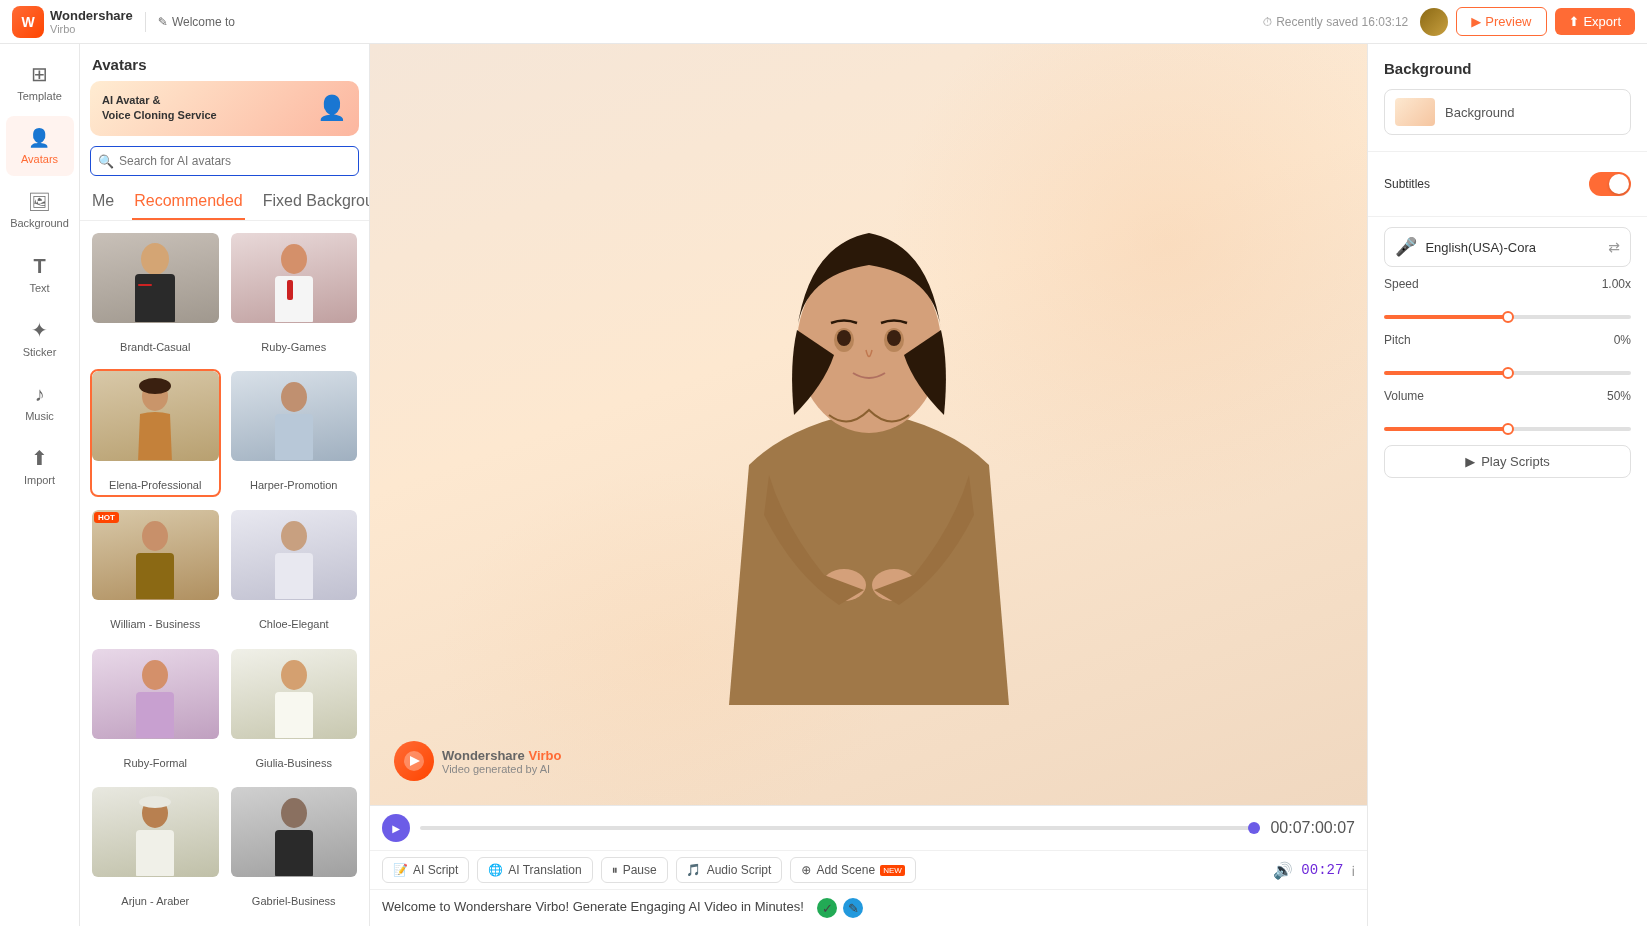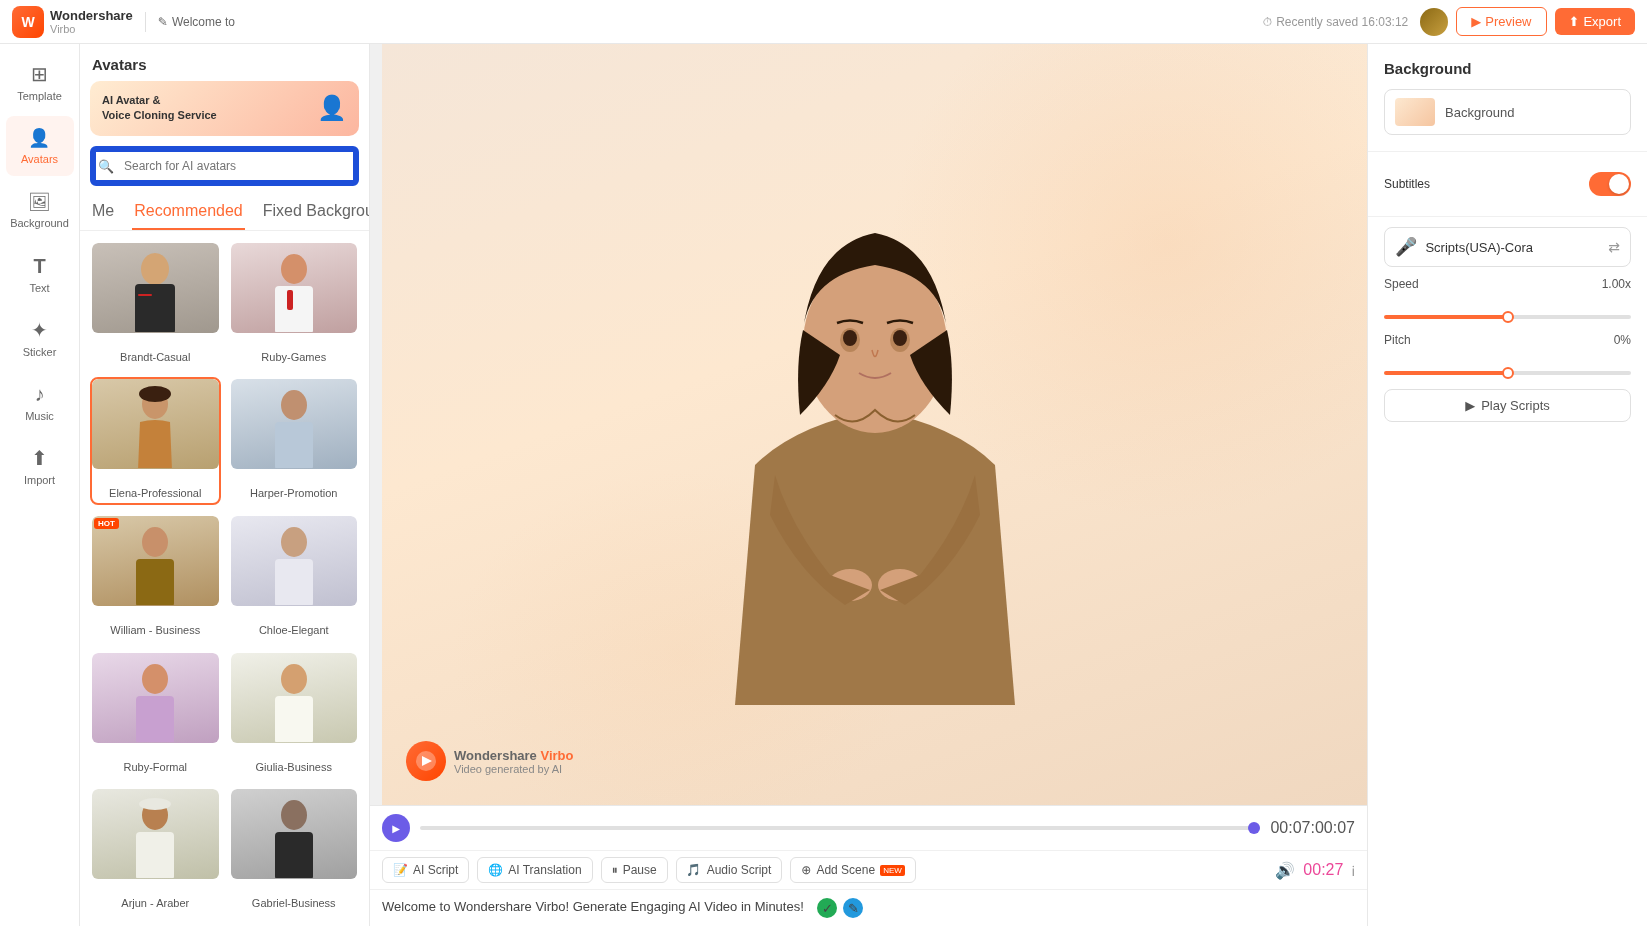--- a/index.html
+++ b/index.html
@@ -32,57 +32,57 @@
     .sidebar-item-label { font-size: 11px; color: #666; text-align: center; }
     .sidebar-item.active .sidebar-item-label { color: #ff6b35; }
 
     
     .avatars-panel { width: 290px; background: #fff; border-right: 1px solid #e8e8e8; display: flex; flex-direction: column; flex-shrink: 0; overflow: hidden; }
     .avatars-header { padding: 12px 12px 8px; font-size: 15px; font-weight: 600; color: #333; }
     .avatars-banner { margin: 0 10px 10px; background: linear-gradient(135deg, #ffecd2, #fcb69f); border-radius: 10px; padding: 12px; display: flex; align-items: center; justify-content: space-between; }
     .avatars-banner-text { font-size: 11px; font-weight: 600; color: #333; line-height: 1.4; }
     .avatars-banner-icon { font-size: 24px; }
     .avatars-search { margin: 0 10px 8px; position: relative; }
-    .avatars-search input { width: 100%; padding: 7px 10px 7px 28px; border: 6px solid #1d4ed8; border-radius: 6px; font-size: 12px; color: #555; outline: none; }
+    .avatars-search input { width: 100%; padding: 7px 10px 7px 28px; border: 1px solid #1d4ed8; border-radius: 6px; font-size: 12px; color: #555; outline: none; }
     .avatars-search-icon { position: absolute; left: 8px; top: 50%; transform: translateY(-50%); color: #999; font-size: 13px; }
     .avatars-tabs { display: flex; align-items: center; padding: 0 10px; border-bottom: 1px solid #eee; gap: 16px; }
     .avatars-tab { font-size: 16px; color: #666; padding: 8px 2px; cursor: pointer; border-bottom: 2px solid transparent; white-space: nowrap; }
     .avatars-tab.active { color: #ff6b35; border-bottom: 2px solid #ff6b35; }
     .avatars-tab-more { color: #999; font-size: 14px; cursor: pointer; margin-left: auto; }
     .avatars-grid { flex: 1; overflow-y: auto; padding: 10px; display: grid; grid-template-columns: 1fr 1fr; gap: 8px; }
     .avatar-card { display: flex; flex-direction: column; align-items: center; cursor: pointer; border-radius: 8px; overflow: hidden; border: 2px solid transparent; }
     .avatar-card.selected { border: 2px solid #ff6b35; border-radius: 8px; }
     .avatar-img { width: 100%; height: 90px; object-fit: cover; background: #e8e8e8; border-radius: 6px; display: flex; align-items: center; justify-content: center; font-size: 28px; }
     .avatar-name { font-size: 11px; color: #555; margin-top: 18px; padding-bottom: 4px; }
     .avatar-card-wrap { position: relative; }
 
     
     .center-area { flex: 1; display: flex; flex-direction: column; background: #f0f0f0; }
-    .video-container { flex: 1; position: relative; display: flex; align-items: center; justify-content: center; background: #f8f4f0; overflow: hidden; margin-left: 12px; }
+    .video-container { flex: 1; position: relative; display: flex; align-items: center; justify-content: center; background: #f8f4f0; overflow: hidden; }
     .video-bg { position: absolute; inset: 0; background: linear-gradient(160deg, #f5e6d8 0%, #fde8d0 40%, #f0d8c0 100%); }
     .virbo-watermark { position: absolute; bottom: 24px; left: 24px; z-index: 3; display: flex; align-items: center; gap: 8px; }
     .virbo-logo-small { width: 40px; height: 40px; background: linear-gradient(135deg, #ff6b35, #ff4500); border-radius: 50%; display: flex; align-items: center; justify-content: center; color: white; font-size: 16px; }
     .virbo-watermark-text { }
     .virbo-watermark-name { font-size: 13px; font-weight: 600; color: #666; }
     .virbo-watermark-sub { font-size: 11px; color: #888; }
 
     
     .bottom-controls { background: #fff; border-top: 1px solid #e8e8e8; padding: 0; }
     .timeline-bar { padding: 8px 12px; display: flex; align-items: center; gap: 10px; }
     .play-btn { width: 28px; height: 28px; background: #6c5ce7; border-radius: 50%; display: flex; align-items: center; justify-content: center; cursor: pointer; color: white; font-size: 10px; }
     .timeline-track { flex: 1; height: 4px; background: #e0e0e0; border-radius: 2px; position: relative; cursor: pointer; }
     .timeline-fill { height: 100%; background: #6c5ce7; border-radius: 2px; width: 0%; }
     .timeline-thumb { position: absolute; right: 0; top: -4px; width: 12px; height: 12px; background: #6c5ce7; border-radius: 50%; }
     .timeline-time { font-size: 16px; color: #555; white-space: nowrap; }
     .script-toolbar { padding: 6px 12px; display: flex; align-items: center; gap: 8px; border-top: 1px solid #f0f0f0; }
     .script-btn { display: flex; align-items: center; gap: 5px; padding: 5px 10px; border: 1px solid #e0e0e0; border-radius: 6px; font-size: 12px; color: #555; cursor: pointer; background: white; white-space: nowrap; }
     .script-btn .new-badge { background: #ff4500; color: white; font-size: 8px; padding: 1px 3px; border-radius: 2px; }
     .script-spacer { flex: 1; }
     .volume-icon { color: #999; font-size: 16px; cursor: pointer; }
-    .script-time { font-size: 16px; color: #ec4899; }
+    .script-time { font-size: 14px; color: #6d28d9; font-family: Liberation Mono, monospace; }
     .info-icon { color: #999; font-size: 14px; cursor: pointer; }
     .script-content { padding: 8px 12px; font-size: 13px; color: #444; border-top: 1px solid #f0f0f0; }
 
     
     .right-panel { width: 280px; background: #fff; border-left: 1px solid #e8e8e8; display: flex; flex-direction: column; flex-shrink: 0; }
     .right-panel-section { padding: 16px; border-bottom: 1px solid #f0f0f0; }
     .right-panel-title { font-size: 15px; font-weight: 600; color: #333; margin-bottom: 12px; }
     .bg-item { display: flex; align-items: center; gap: 10px; padding: 8px 10px; border-radius: 8px; cursor: pointer; border: 1px solid #e0e0e0; }
     .bg-thumb { width: 40px; height: 28px; border-radius: 4px; background: linear-gradient(135deg, #fde8d0, #f5c5a0); flex-shrink: 0; }
     .bg-item-label { font-size: 13px; color: #555; }
@@ -446,21 +446,21 @@
         <span class="subtitles-label">Subtitles</span>
         <div class="toggle">
           <div class="toggle-knob"></div>
         </div>
       </div>
     </div>
 
     <div class="voice-controls">
       <div class="voice-selector">
         <span class="voice-lang-icon">🎤</span>
-        <span class="voice-name">Scripts(USA)-Cora</span>
+        <span class="voice-name">English(USA)-Cora</span>
         <span class="voice-swap">⇄</span>
       </div>
 
       <div class="slider-row">
         <div class="slider-label-row">
           <span>Speed</span>
           <span>1.00x</span>
         </div>
         <div class="slider" style="background: linear-gradient(to right, #ff6b35 50%, #e0e0e0 50%);">
           <div class="slider-thumb" style="left:50%;"></div>
@@ -470,20 +470,29 @@
       <div class="slider-row">
         <div class="slider-label-row">
           <span>Pitch</span>
           <span>0%</span>
         </div>
         <div class="slider" style="background: linear-gradient(to right, #ff6b35 50%, #e0e0e0 50%);">
           <div class="slider-thumb" style="left:50%;"></div>
         </div>
       </div>
 
+      <div class="slider-row">
+        <div class="slider-label-row">
+          <span>Volume</span>
+          <span>50%</span>
+        </div>
+        <div class="slider" style="background: linear-gradient(to right, #ff6b35 50%, #e0e0e0 50%);">
+          <div class="slider-thumb" style="left:50%;"></div>
+        </div>
+      </div>
 
       <button class="play-scripts-btn">
         <span>▶</span>
         <span>Play Scripts</span>
       </button>
     </div>
   </div>
 
 </div>
 

